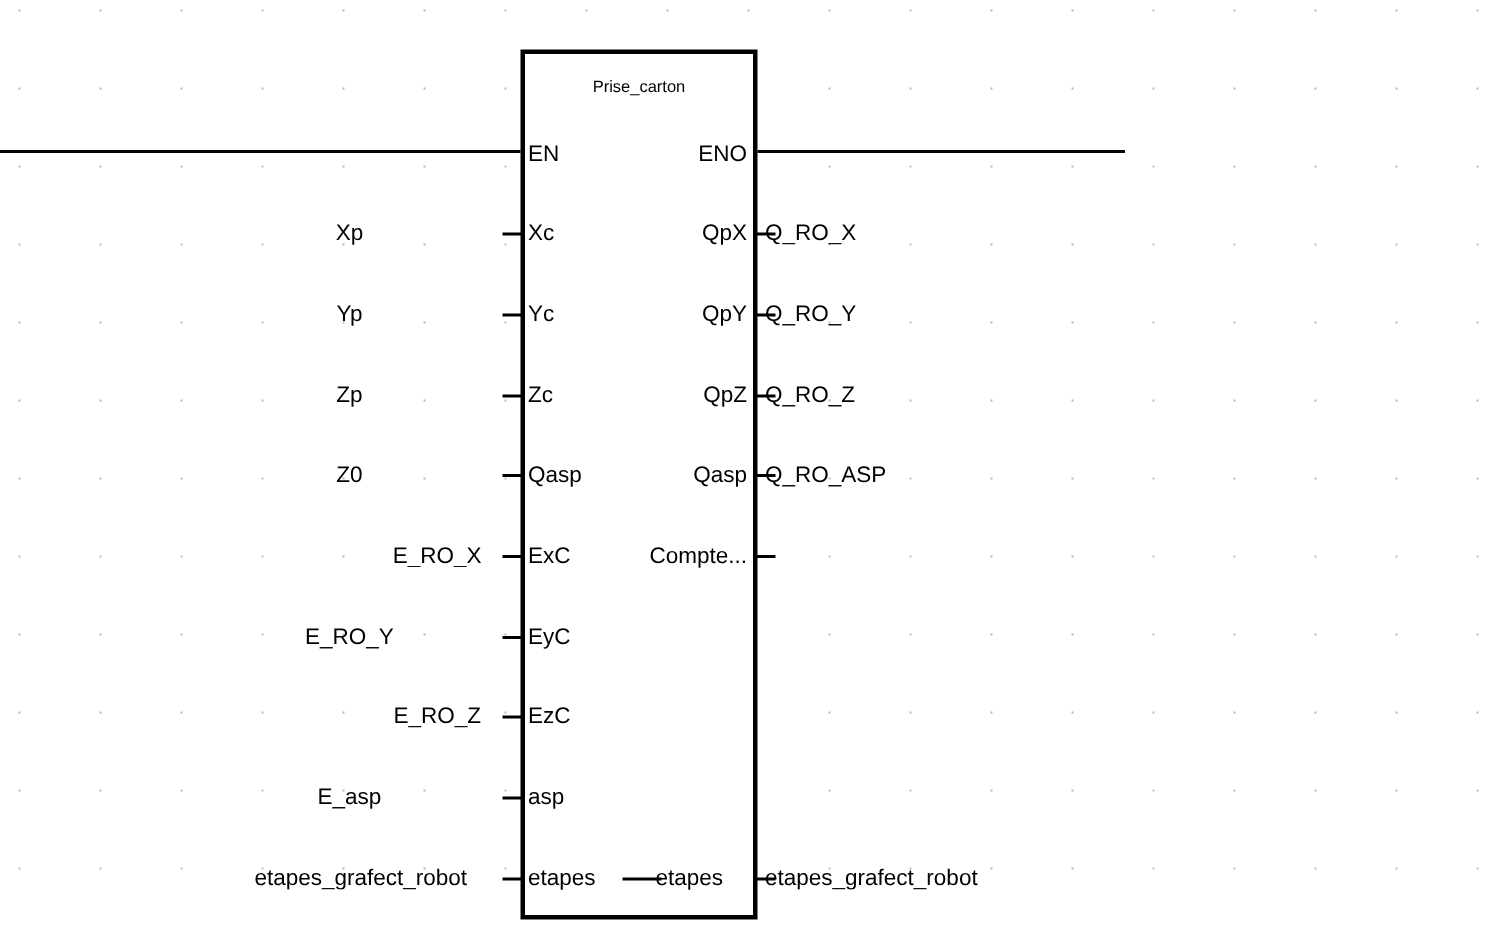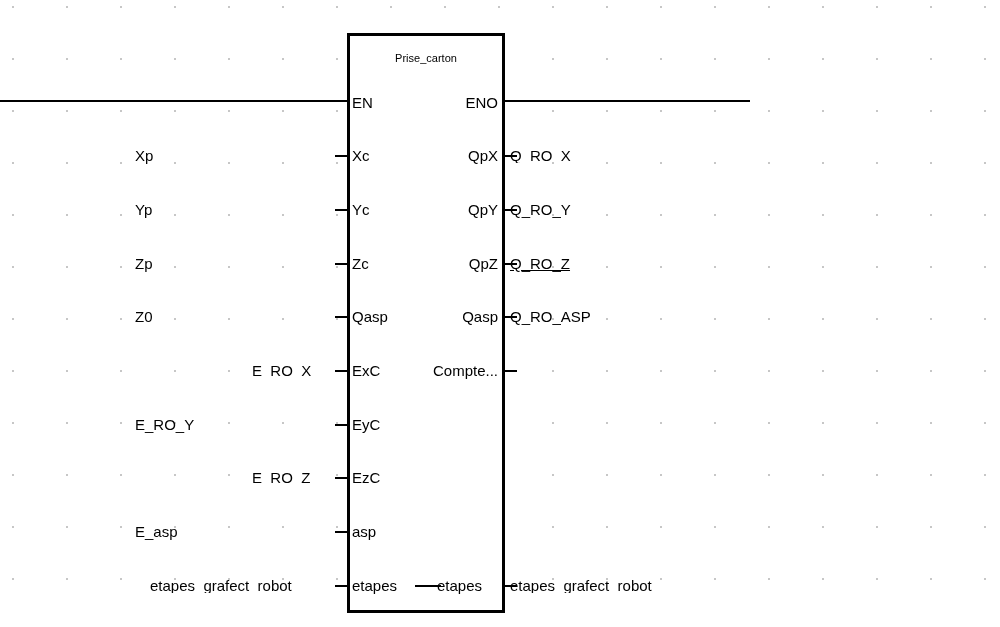--- a/index.html
+++ b/index.html
@@ -74,21 +74,21 @@
   .pin-in-name {
     left: 352px;
     text-align: left;
   }
   .pin-out-name {
     width: 146px;
     left: 352px;
     text-align: right;
   }
   .ext-in {
-    text-align: left;
+    text-align: center;
     white-space: nowrap;
   }
   .ext-out {
     text-align: left;
     white-space: nowrap;
   }
   .clip-left {
     overflow: hidden;
     direction: ltr;
   }
@@ -150,21 +150,21 @@
   <div class="wire" style="left:504px; top:155px; width:13px;"></div>
   <div class="pin-label pin-out-name" style="top:148px;">QpX</div>
   <div class="pin-label ext-out clip-left" style="left:510px; top:148px; width:80px;">Q_RO_X</div>
 
   <div class="wire" style="left:504px; top:209px; width:13px;"></div>
   <div class="pin-label pin-out-name" style="top:202px;">QpY</div>
   <div class="pin-label ext-out" style="left:510px; top:202px;">Q_RO_Y</div>
 
   <div class="wire" style="left:504px; top:263px; width:13px;"></div>
   <div class="pin-label pin-out-name" style="top:256px;">QpZ</div>
-  <div class="pin-label ext-out" style="left:510px; top:256px;text-decoration:underline;">Q_RO_Z</div>
+  <div class="pin-label ext-out" style="left:510px; top:256px;">Q_RO_Z</div>
 
   <div class="wire" style="left:504px; top:316px; width:13px;"></div>
   <div class="pin-label pin-out-name" style="top:309px;">Qasp</div>
   <div class="pin-label ext-out" style="left:510px; top:309px;">Q_RO_ASP</div>
 
   <div class="wire" style="left:504px; top:370px; width:13px;"></div>
   <div class="pin-label pin-out-name" style="top:363px;">Compte...</div>
 
   <div class="wire" style="left:504px; top:585px; width:13px;"></div>
   <div class="wire" style="left:415px; top:585px; width:26px;"></div>

